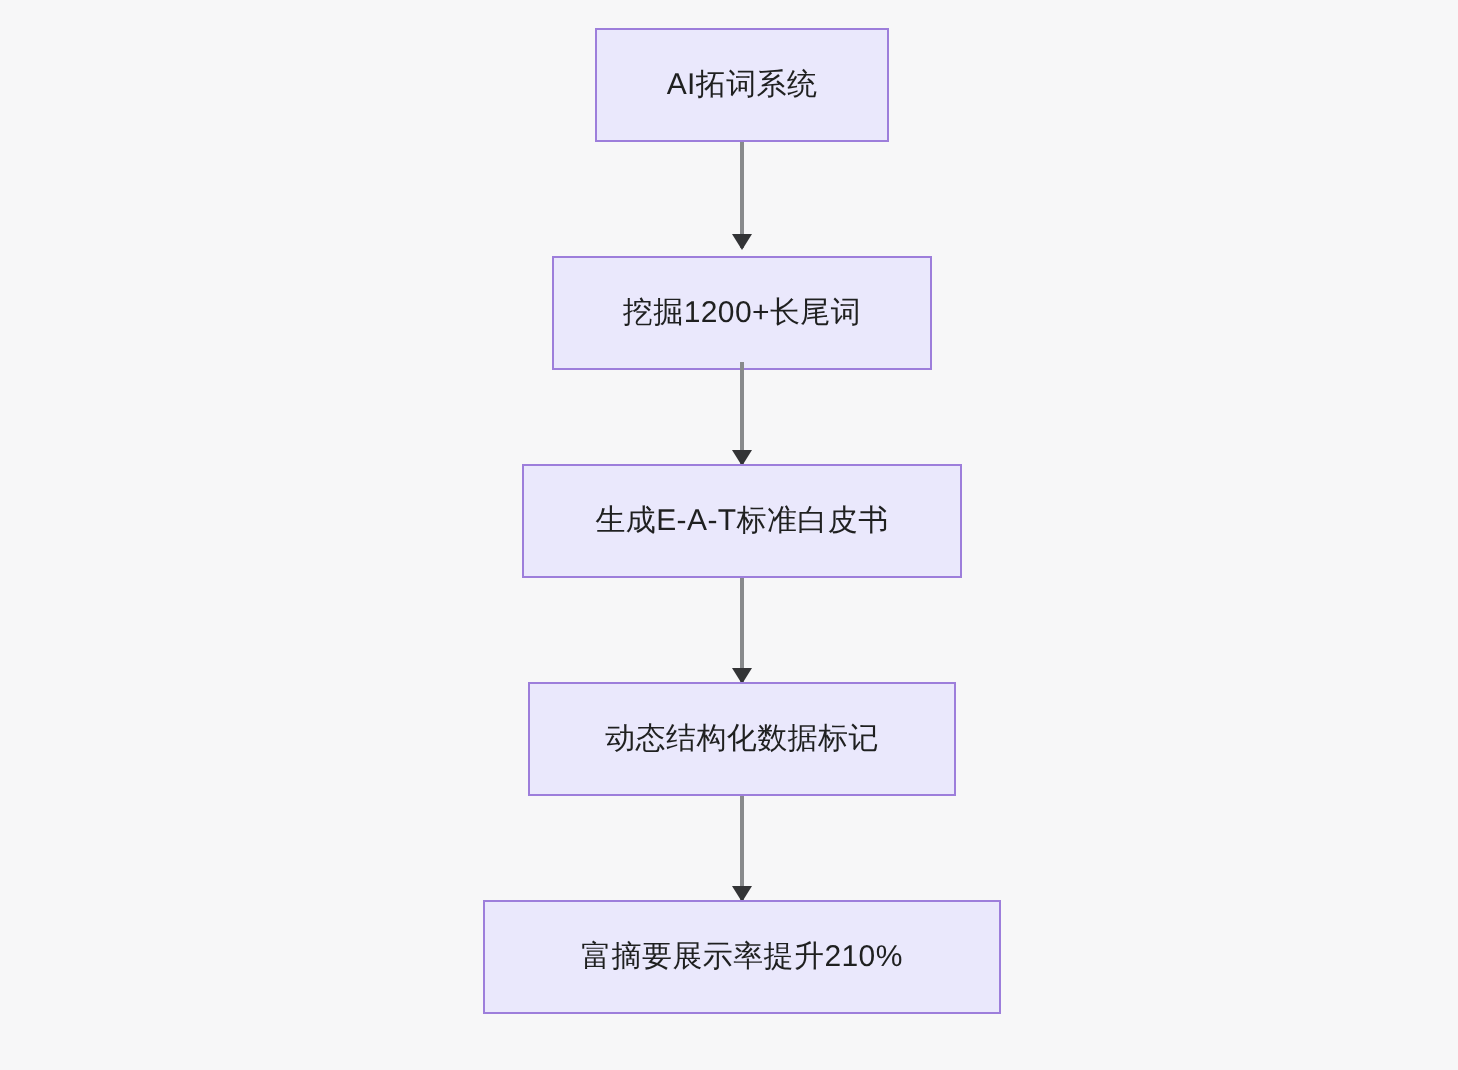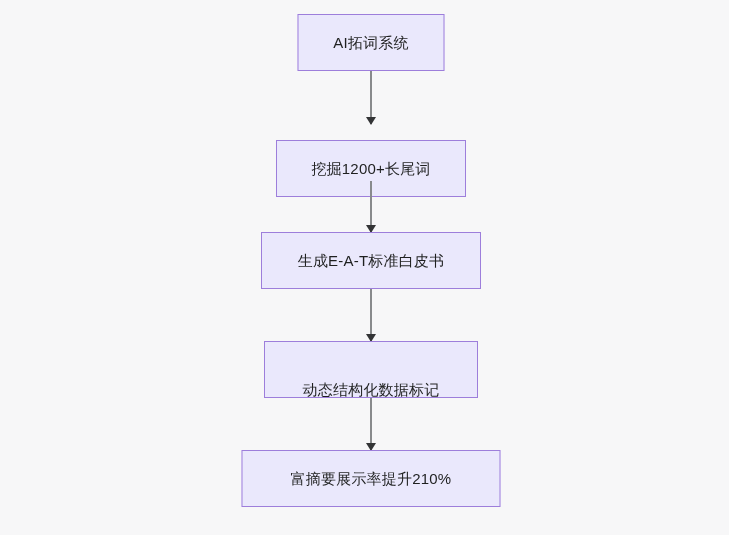--- a/index.html
+++ b/index.html
@@ -76,39 +76,39 @@
 
   <div class="flow-node" style="left:371px; top:14px; width:147px;">
     <span class="flow-node-label">AI拓词系统</span>
   </div>
 
   <div class="flow-edge" style="left:371px; top:71px; height:53px;">
     <div class="flow-edge-line"></div>
     <div class="flow-edge-arrow"></div>
   </div>
 
-  <div class="flow-node" style="left:371px; top:140px; width:190px;">
+  <div class="flow-node" style="left:371px; top:128px; width:190px;">
     <span class="flow-node-label">挖掘1200+长尾词</span>
   </div>
 
   <div class="flow-edge" style="left:371px; top:181px; height:51px;">
     <div class="flow-edge-line"></div>
     <div class="flow-edge-arrow"></div>
   </div>
 
   <div class="flow-node" style="left:371px; top:232px; width:220px;">
     <span class="flow-node-label">生成E-A-T标准白皮书</span>
   </div>
 
   <div class="flow-edge" style="left:371px; top:289px; height:52px;">
     <div class="flow-edge-line"></div>
     <div class="flow-edge-arrow"></div>
   </div>
 
-  <div class="flow-node" style="left:371px; top:341px; width:214px;align-items:flex-end;">
+  <div class="flow-node" style="left:371px; top:341px; width:214px;">
     <span class="flow-node-label">动态结构化数据标记</span>
   </div>
 
   <div class="flow-edge" style="left:371px; top:398px; height:52px;">
     <div class="flow-edge-line"></div>
     <div class="flow-edge-arrow"></div>
   </div>
 
   <div class="flow-node" style="left:371px; top:450px; width:259px;">
     <span class="flow-node-label">富摘要展示率提升210%</span>

